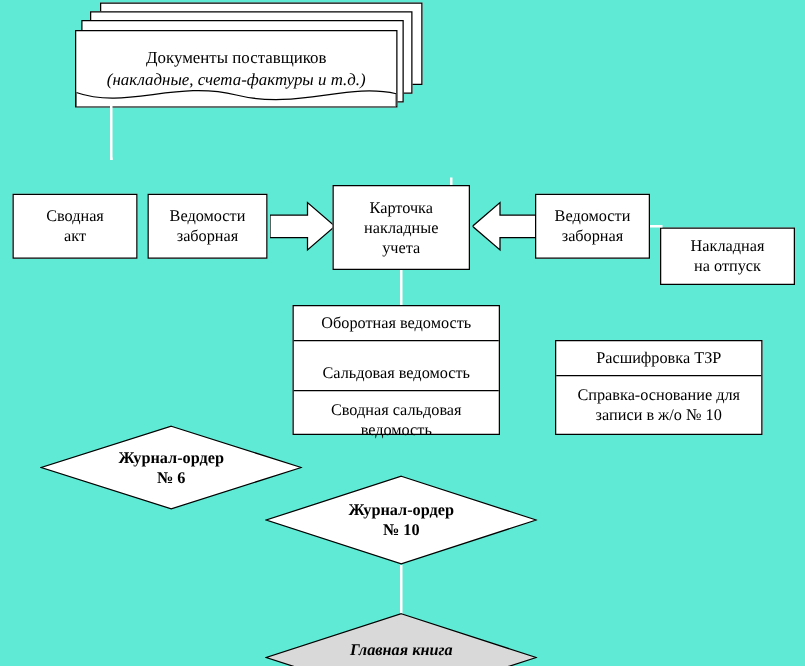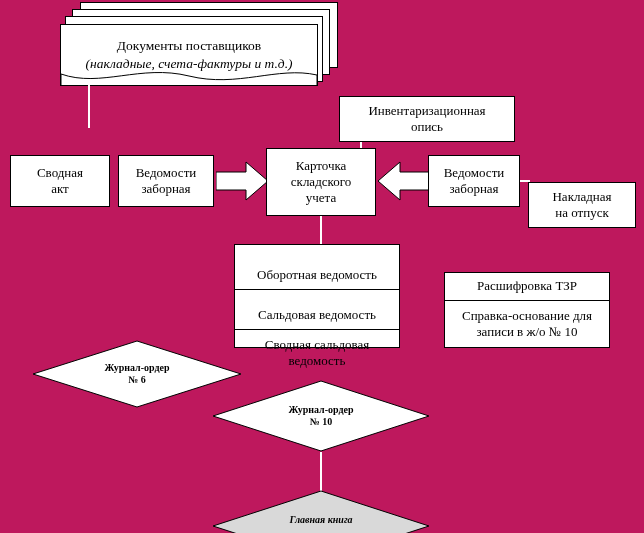--- a/index.html
+++ b/index.html
@@ -4,21 +4,21 @@
 <style>
   html, body {
     margin: 0;
     padding: 0;
     background: #000000;
   }
   #canvas {
     position: relative;
     width: 644px;
     height: 533px;
-    background: #be185d;
+    background: #5eead4;
     font-family: "Liberation Serif", serif;
     overflow: hidden;
   }
   .box {
     position: absolute;
     background: #ffffff;
     border: 1px solid #000000;
     box-sizing: border-box;
     color: #000000;
     display: flex;
@@ -75,21 +75,21 @@
     position: absolute;
     left: 0;
     top: 0;
     width: 100%;
     height: 100%;
     display: flex;
     flex-direction: column;
     align-items: center;
     justify-content: center;
     text-align: center;
-    font-size: 10px;
+    font-size: 13px;
     font-weight: bold;
     color: #000000;
     line-height: 1.25;
   }
   .diamond-label.italic {
     font-style: italic;
     font-weight: bold;
   }
   .arrow {
     position: absolute;
@@ -134,24 +134,20 @@
       <div class="l2">(накладные, счета-фактуры и т.д.)</div>
       <svg class="wave" viewBox="0 0 258 14" preserveAspectRatio="none">
         <path d="M0,2 C40,16 80,-8 129,4 C178,16 218,-6 258,3 L258,14 L0,14 Z" fill="#ffffff" stroke="#000000" stroke-width="1"></path>
       </svg>
     </div>
   </div>
 
   <div class="line" style="left:88px; top:84px; width:2px; height:44px;"></div>
   <div class="line" style="left:88px; top:126px; width:2px; height:2px;"></div>
 
-  <div class="box" style="left:339px; top:96px; width:176px; height:46px; flex-direction:column;">
-    <div>Инвентаризационная</div>
-    <div>опись</div>
-  </div>
 
   <div class="line" style="left:360px; top:142px; width:2px; height:26px;"></div>
   <div class="line" style="left:334px; top:166px; width:28px; height:2px;"></div>
 
   <div class="box" style="left:10px; top:155px; width:100px; height:52px; flex-direction:column;">
     <div>Сводная</div>
     <div>акт</div>
   </div>
 
   <div class="box" style="left:118px; top:155px; width:96px; height:52px; flex-direction:column;">
@@ -160,21 +156,21 @@
   </div>
 
   <div class="arrow" style="left:216px; top:160px; width:52px; height:42px;">
     <svg width="52" height="42" viewBox="0 0 52 42">
       <polygon points="0,12 30,12 30,2 52,21 30,40 30,30 0,30" fill="#ffffff" stroke="#000000" stroke-width="1"></polygon>
     </svg>
   </div>
 
   <div class="box" style="left:266px; top:148px; width:110px; height:68px; flex-direction:column;">
     <div>Карточка</div>
-    <div>складского</div>
+    <div>накладные</div>
     <div>учета</div>
   </div>
 
   <div class="arrow" style="left:378px; top:160px; width:52px; height:42px;">
     <svg width="52" height="42" viewBox="0 0 52 42">
       <polygon points="52,12 22,12 22,2 0,21 22,40 22,30 52,30" fill="#ffffff" stroke="#000000" stroke-width="1"></polygon>
     </svg>
   </div>
 
   <div class="box" style="left:428px; top:155px; width:92px; height:52px; flex-direction:column;">
@@ -184,21 +180,21 @@
 
 
   <div class="box" style="left:528px; top:182px; width:108px; height:46px; flex-direction:column;">
     <div>Накладная</div>
     <div>на отпуск</div>
   </div>
 
   <div class="line" style="left:520px; top:180px; width:10px; height:2px;"></div>
 
   <div class="multirow" style="left:234px; top:244px; width:166px; height:104px;">
-    <div class="cell" style="height:28px;margin-top:17px;">Оборотная ведомость</div>
+    <div class="cell" style="height:28px;">Оборотная ведомость</div>
     <div class="cell" style="height:28px;margin-top:12px;">Сальдовая ведомость</div>
     <div class="cell" style="height:46px;">Сводная сальдовая ведомость</div>
   </div>
 
   <div class="line" style="left:320px; top:216px; width:2px; height:28px;"></div>
 
   <div class="multirow" style="left:444px; top:272px; width:166px; height:76px;">
     <div class="cell" style="height:28px;">Расшифровка ТЗР</div>
     <div class="cell" style="height:46px;">Справка-основание для записи в ж/о № 10</div>
   </div>

